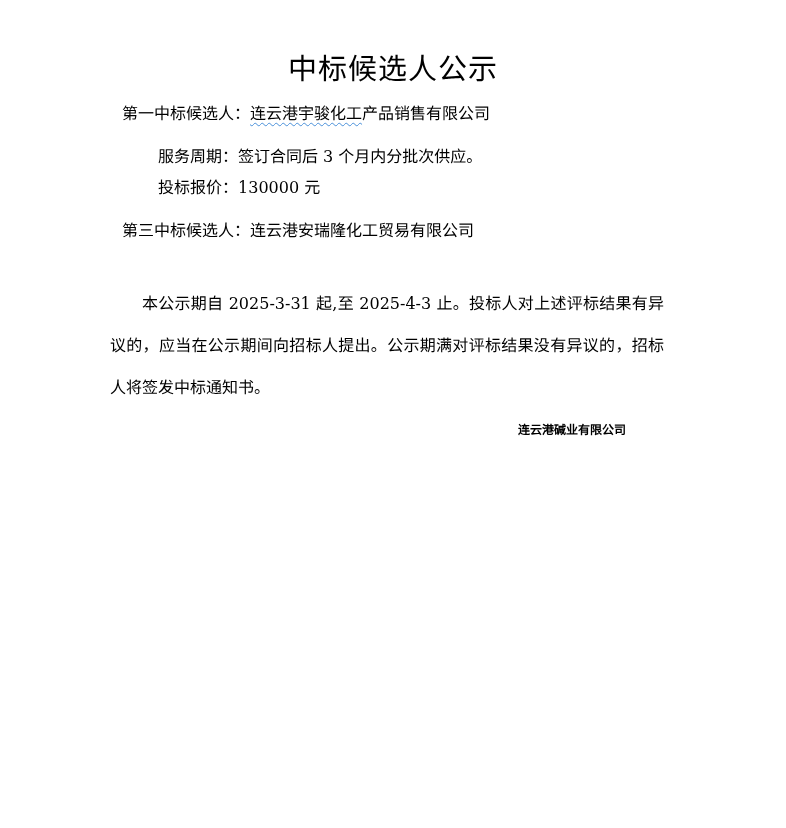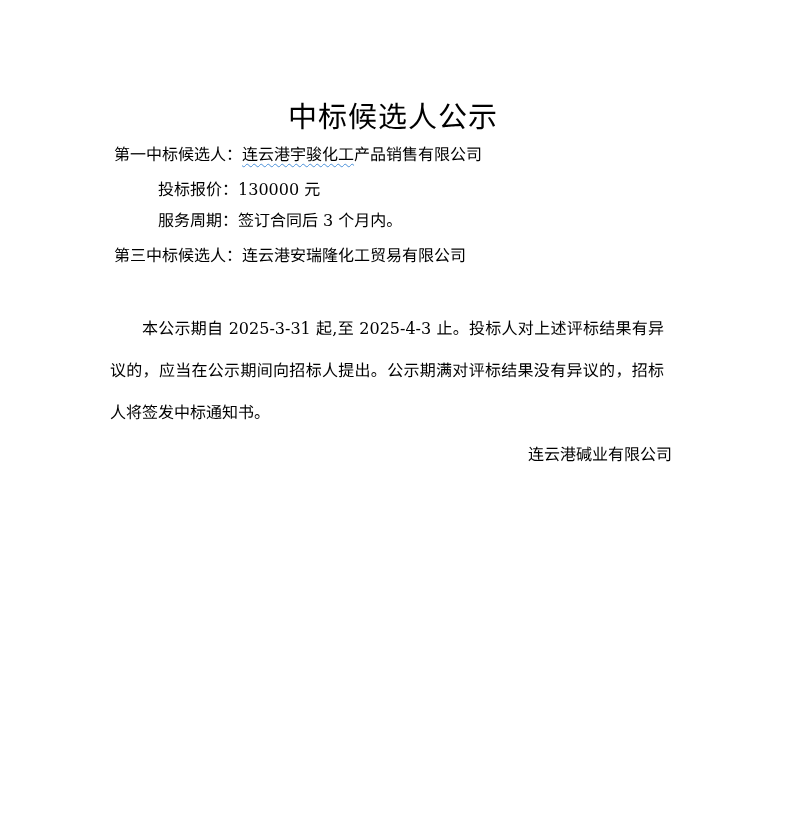--- a/index.html
+++ b/index.html
@@ -11,21 +11,21 @@
     width: 786px;
     height: 828px;
     overflow: hidden;
     font-family: "DejaVu Serif", "Liberation Serif", serif;
     color: #000000;
   }
   .page {
     box-sizing: border-box;
     width: 786px;
     height: 828px;
-    padding: 100px 110px 0 110px;
+    padding: 52px 110px 0 110px;
   }
   .doc-title {
     margin: 0;
     font-size: 29px;
     line-height: 34px;
     font-weight: 500;
     text-align: center;
     letter-spacing: 1px;
   }
   .intro {
@@ -34,21 +34,21 @@
     line-height: 41px;
     text-align: justify;
     text-indent: 32px;
   }
   .intro b { font-weight: bold; }
   .candidates {
     margin-top: 5px;
     font-size: 16px;
     line-height: 31px;
   }
-  .cand-line { margin: 4px; }
+  .cand-line { margin: 12px; }
   .sub-line { margin: 0 0 0 48px; }
   .marked { text-decoration: none; }
   .wavy-blue {
     text-decoration: underline;
     text-decoration-style: wavy;
     text-decoration-color: #4a90d9;
     text-decoration-thickness: 1px;
     text-underline-offset: 3px;
   }
   .wavy-red {
@@ -61,40 +61,41 @@
   .closing {
     margin: 37px 12px 0 0;
     font-size: 16px;
     line-height: 42px;
     text-align: justify;
     text-indent: 32px;
   }
   .signature {
     width: 200px;
     margin: 0 4px 0 auto;
-    text-align: right;
-    font-size: 16px;
+    text-align: center;
+    font-size: 12px;
     line-height: 42px;
+    font-weight: bold;
   }
   .signature p { margin: 0; }
 </style>
 </head>
 <body>
 
 <div class="page">
 
   <h1 class="doc-title">中标候选人公示</h1>
 
 
   <div class="candidates">
 
     <p class="cand-line"><span>第一中标候选人：</span><span></span><span class="marked wavy-blue">连云港宇骏化工</span><span>产品销售有限公司</span></p>
+    <p class="sub-line"><span>服务周期：</span><span>签订合同后 3 个月内分批次供应。</span></p>
 
     <p class="sub-line"><span>投标报价：</span><span>130000 元</span></p>
-    <p class="sub-line"><span>服务周期：</span><span>签订合同后 3 个月内。</span></p>
 
     <p class="cand-line"><span>第三中标候选人：</span><span></span><span class="marked"></span><span>连云港安瑞隆化工贸易有限公司</span></p>
 
   </div>
 
   <p class="closing">本公示期自 2025-3-31 起,至 2025-4-3 止。投标人对上述评标结果有异议的，应当在公示期间向招标人提出。公示期满对评标结果没有异议的，招标人将签发中标通知书。</p>
 
   <div class="signature">
     <p>连云港碱业有限公司</p>
   </div>

